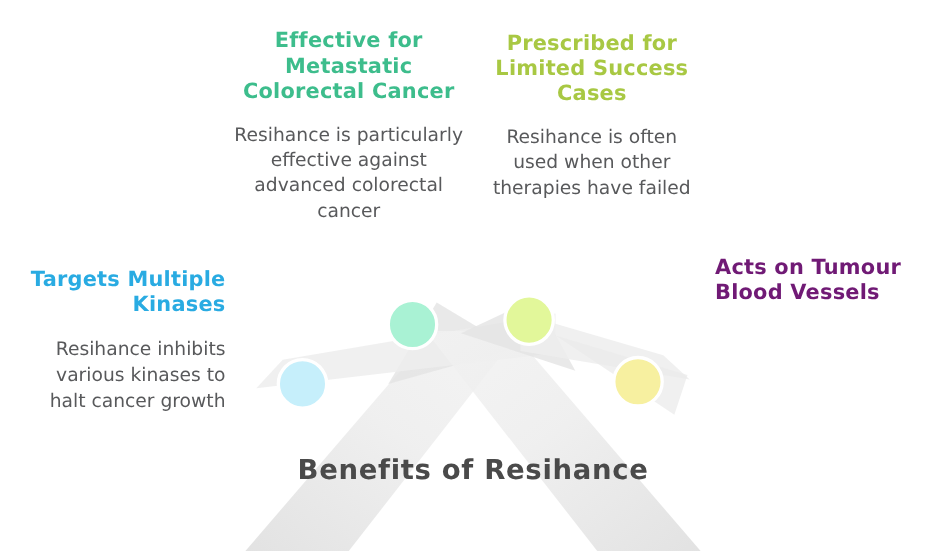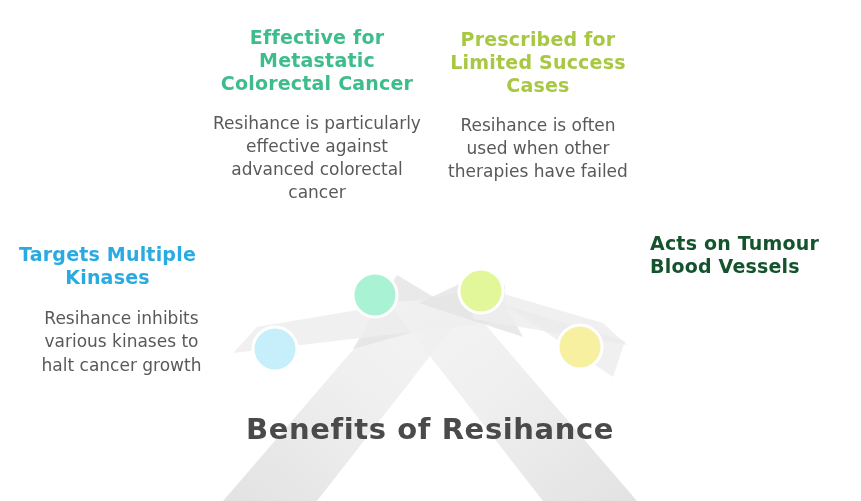--- a/index.html
+++ b/index.html
@@ -33,21 +33,21 @@
   }
 
   .center-title {
     position: absolute;
     left: 205px;
     top: 412px;
     width: 450px;
     text-align: center;
     font-family: "DejaVu Sans", sans-serif;
     font-weight: bold;
-    font-size: 29px;
+    font-size: 25px;
     letter-spacing: 0.6px;
     color: #4a4a4a;
   }
 
   
   .block {
     position: absolute;
   }
   .block .heading {
     font-family: "DejaVu Sans", sans-serif;
@@ -84,33 +84,33 @@
     text-align: center;
   }
   #block-limited-success .heading { color: #a8c843; }
   #block-limited-success .body { margin-top: 16px; }
 
   
   #block-kinases {
     left: 10px;
     top: 243px;
     width: 195px;
-    text-align: center;
+    text-align: right;
   }
   #block-kinases .heading { color: #29abe2; }
   #block-kinases .body { margin-top: 18px; margin-left: 28px; }
 
   
   #block-blood-vessels {
     left: 650px;
     top: 232px;
     width: 180px;
     text-align: left;
   }
-  #block-blood-vessels .heading { color: #14532d; }
+  #block-blood-vessels .heading { color: #701a75; }
   #block-blood-vessels .body { margin-top: 24px; }
 
   .node-circle { }
 </style>
 </head>
 <body>
 
 <div id="infographic">
 
   <svg class="diagram-svg" viewBox="0 0 450 256" xmlns="http://www.w3.org/2000/svg">

